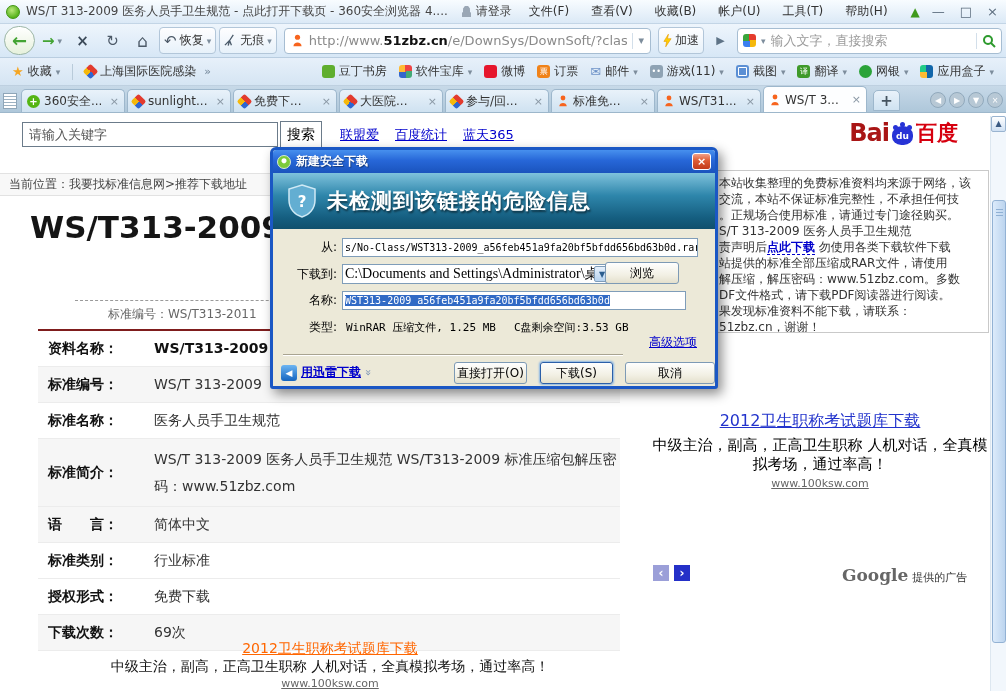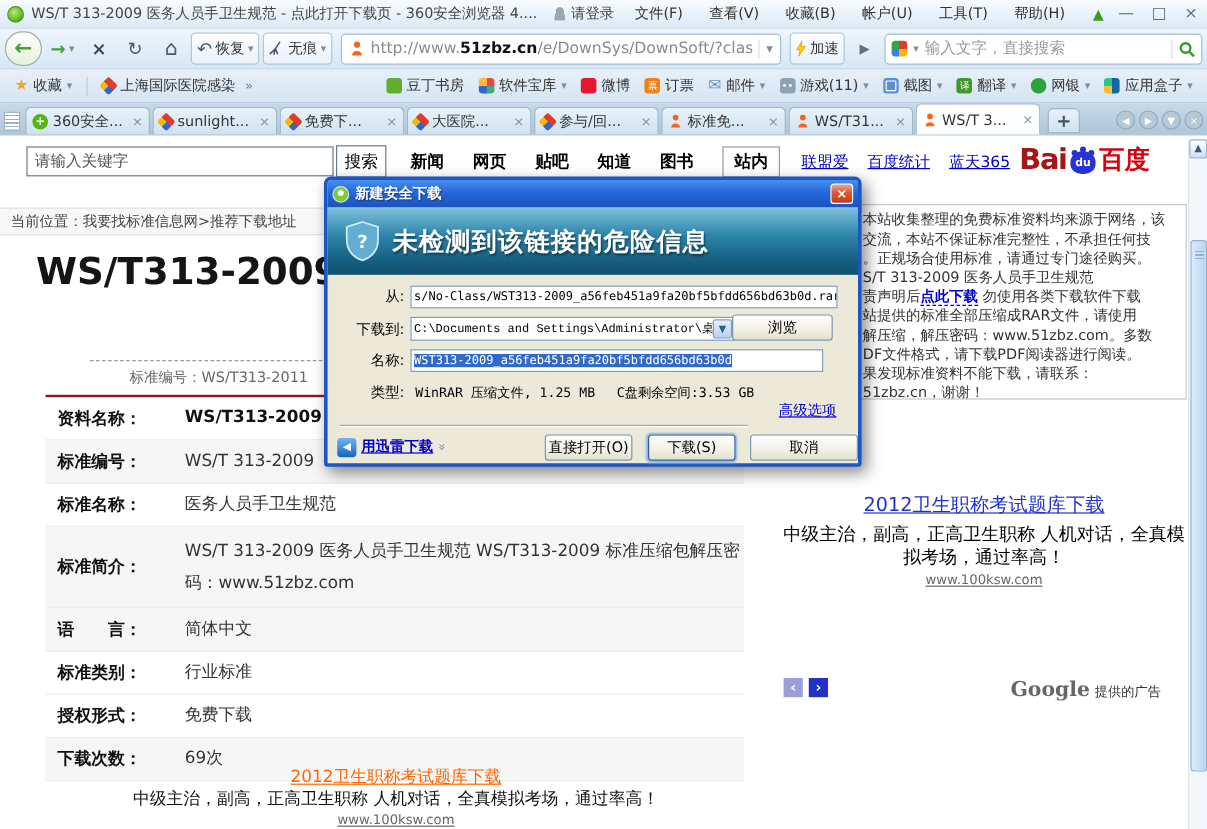--- a/index.html
+++ b/index.html
@@ -115,26 +115,26 @@
 .dtitle-text{color:#fff;font-weight:bold;font-size:12px;text-shadow:1px 1px 1px rgba(0,0,0,.4);flex:1}
 .dclose{width:19px;height:17px;background:linear-gradient(#f0a088,#dd5a32 45%,#c23a1a);border:1px solid #fff;border-radius:3px;color:#fff;font-weight:bold;font-size:11px;display:flex;align-items:center;justify-content:center}
 .dbanner{height:56px;background:linear-gradient(180deg,#7fc2dc 0%,#2e86ab 40%,#155e80 80%,#10506d 100%);display:flex;align-items:center;padding:0 14px;gap:10px}
 .btext{flex:1;text-align:left;color:#fff;font-size:21px;font-weight:bold;letter-spacing:1px;text-shadow:1px 2px 2px rgba(0,0,0,.5)}
 .dbody{position:relative;height:157px;font-size:12px;color:#000}
 .frow{position:absolute;left:0;display:flex;align-items:center;width:100%}
 .flabel{width:64px;text-align:right;margin-right:5px;flex:0 0 auto}
 .xpinput{height:19px;border:1px solid #7f9db9;background:#fff;font-family:"DejaVu Sans Mono",monospace;font-size:10px;line-height:17px;padding:0 2px;white-space:nowrap;overflow:hidden}
 .w-from{width:356px}
 .combo{width:270px;height:20px;border:1px solid #7f9db9;background:#fff;display:flex;align-items:center}
-.combo .ctext{flex:1;font-family:Liberation Mono, monospace;font-size:10px;padding:0 2px;white-space:nowrap;overflow:hidden}
+.combo .ctext{flex:1;font-family:Liberation Serif, serif;font-size:14px;padding:0 2px;white-space:nowrap;overflow:hidden}
 .combo .carrow{width:16px;height:16px;margin-right:1px;background:linear-gradient(#e6f0fb,#b6d3f0);border:1px solid #7f9db9;border-radius:2px;color:#2b5d8e;font-size:8px;display:flex;align-items:center;justify-content:center}
 .w-name{width:344px}
 .selsp{background:#316ac5;color:#fff}
 .xpbtn{height:22px;background:linear-gradient(#fefefe,#f2f0e4 60%,#e4e0cd);border:1px solid #7d9ab5;border-radius:3px;font-size:12px;font-family:"DejaVu Sans",sans-serif;color:#000;display:flex;align-items:center;justify-content:center}
-.browse{position:absolute;top:33px;right:21px;width:84px}
+.browse{position:absolute;top:33px;right:36px;width:74px}
 .typeline{top:90px}
 .tval{font-family:"DejaVu Sans Mono",monospace;font-size:11px;margin-left:4px}
 .tspace{font-family:"DejaVu Sans Mono",monospace;font-size:11px;margin-left:18px}
 .advanced{position:absolute;top:105px;right:18px;color:#0000cc;text-decoration:underline}
 .dhr{position:absolute;top:125px;left:10px;width:340px;border-top:1px solid #a9a491;border-bottom:1px solid #fff}
 .thunder{position:absolute;top:135px;left:8px;display:flex;align-items:center;gap:4px}
 .th-icon{width:16px;height:16px;border-radius:3px;background:linear-gradient(#6db5f2,#1565c0);color:#fff;font-size:9px;display:flex;align-items:center;justify-content:center}
 .th-label{color:#0000cc;font-weight:bold;text-decoration:underline}
 .th-chev{color:#7a93b5;display:inline-block;transform:rotate(90deg);font-size:11px}
 .btn-open{position:absolute;top:133px;left:181px;width:73px}
@@ -348,28 +348,20 @@
     <span class="tn">▼</span>
     <span class="tn">×</span>
   </span>
 </div>
 
 <div class="content">
 
   <div class="baidu-row">
     <input class="bd-input" placeholder="请输入关键字" style="">
     <button class="bd-btn">搜索</button>
-    <span class="bd-nav">
-      <span>新闻</span>
-      <span>网页</span>
-      <span>贴吧</span>
-      <span>知道</span>
-      <span>图书</span>
-      <span class="bd-scope">站内</span>
-    </span>
     <span class="bd-links">
       <span class="bd-link">联盟爱</span>
       <span class="bd-link">百度统计</span>
       <span class="bd-link">蓝天365</span>
     </span>
   </div>
   <div class="baidu-logo">
     <span class="bai-txt">Bai</span>
     <span class="paw">
         <span>du</span>

